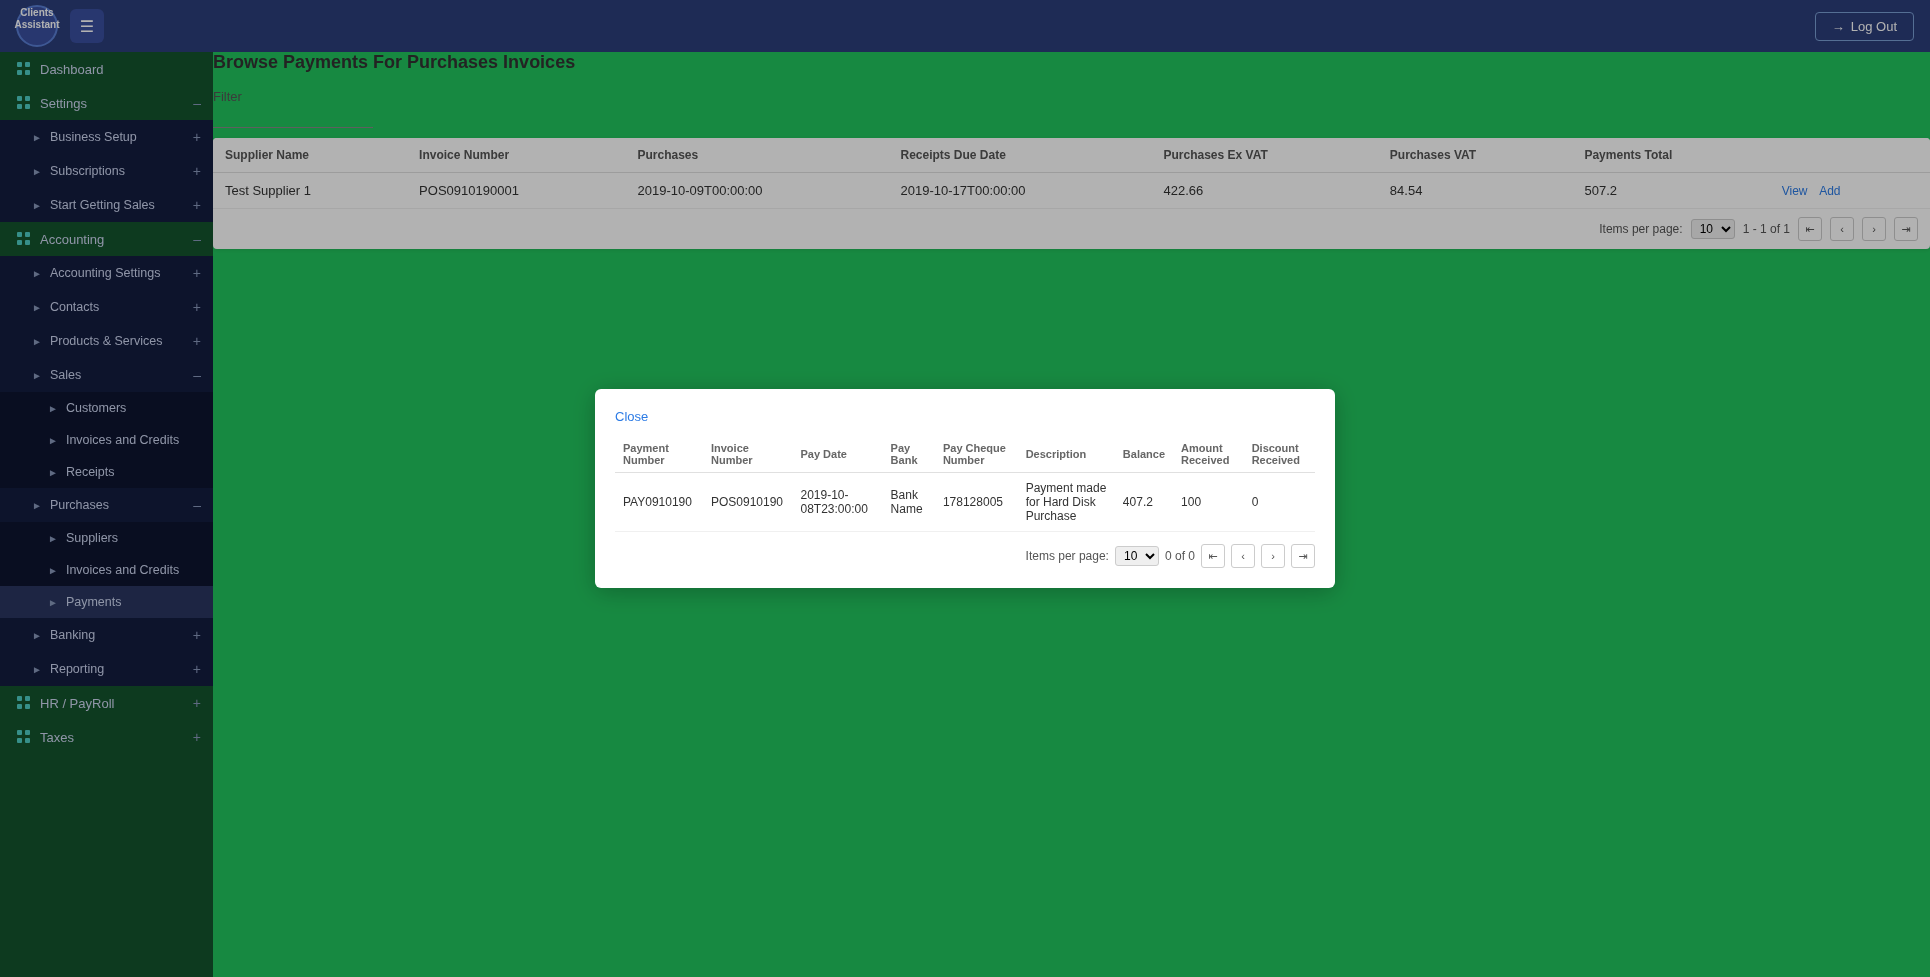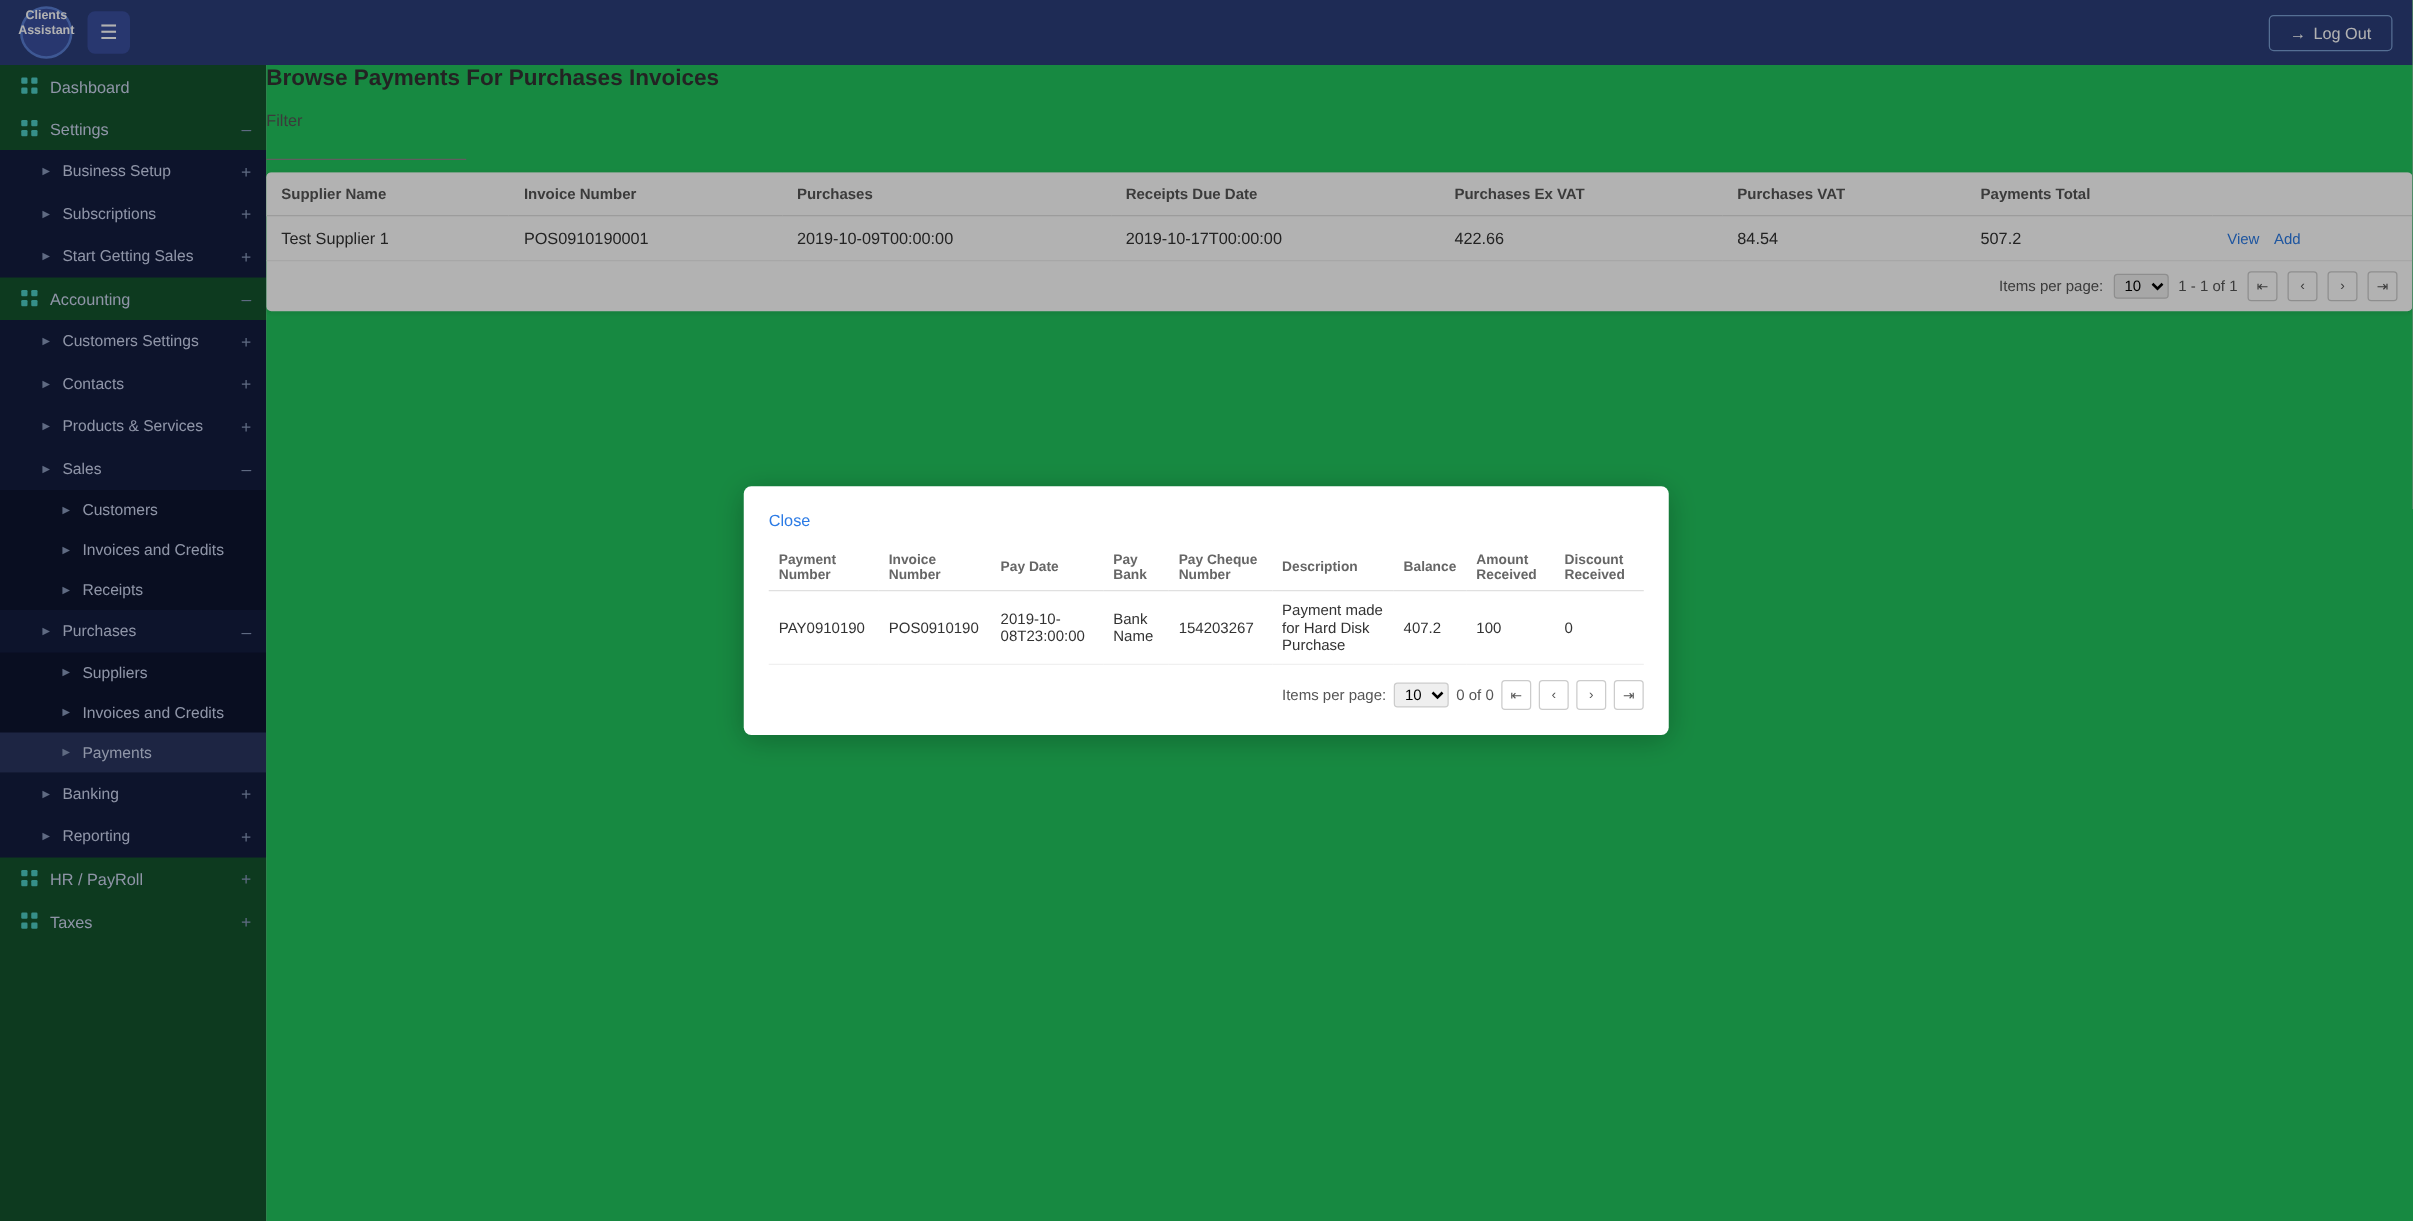--- a/index.html
+++ b/index.html
@@ -254,21 +254,21 @@
         </span>
         <span>Accounting</span>
       </div>
       <span class="minus-btn">–</span>
     </div>
 
     <div class="sidebar-sub">
       <div class="sidebar-item">
         <div class="sidebar-item-left">
           <span class="chevron">►</span>
-          <span>Customers Settings</span>
+          <span>Accounting Settings</span>
         </div>
         <span class="plus-btn">+</span>
       </div>
       <div class="sidebar-item">
         <div class="sidebar-item-left">
           <span class="chevron">►</span>
           <span>Contacts</span>
         </div>
         <span class="plus-btn">+</span>
       </div>
@@ -455,21 +455,21 @@
               <th>Amount Received</th>
               <th>Discount Received</th>
             </tr>
           </thead>
           <tbody>
             <tr>
               <td>PAY0910190</td>
               <td>POS0910190</td>
               <td>2019-10-08T23:00:00</td>
               <td>Bank Name</td>
-              <td>154203267</td>
+              <td>178128005</td>
               <td>Payment made for Hard Disk Purchase</td>
               <td>407.2</td>
               <td>100</td>
               <td>0</td>
             </tr>
           </tbody>
         </table>
         <div class="modal-pagination">
           <span>Items per page:</span>
           <select class="items-select">

